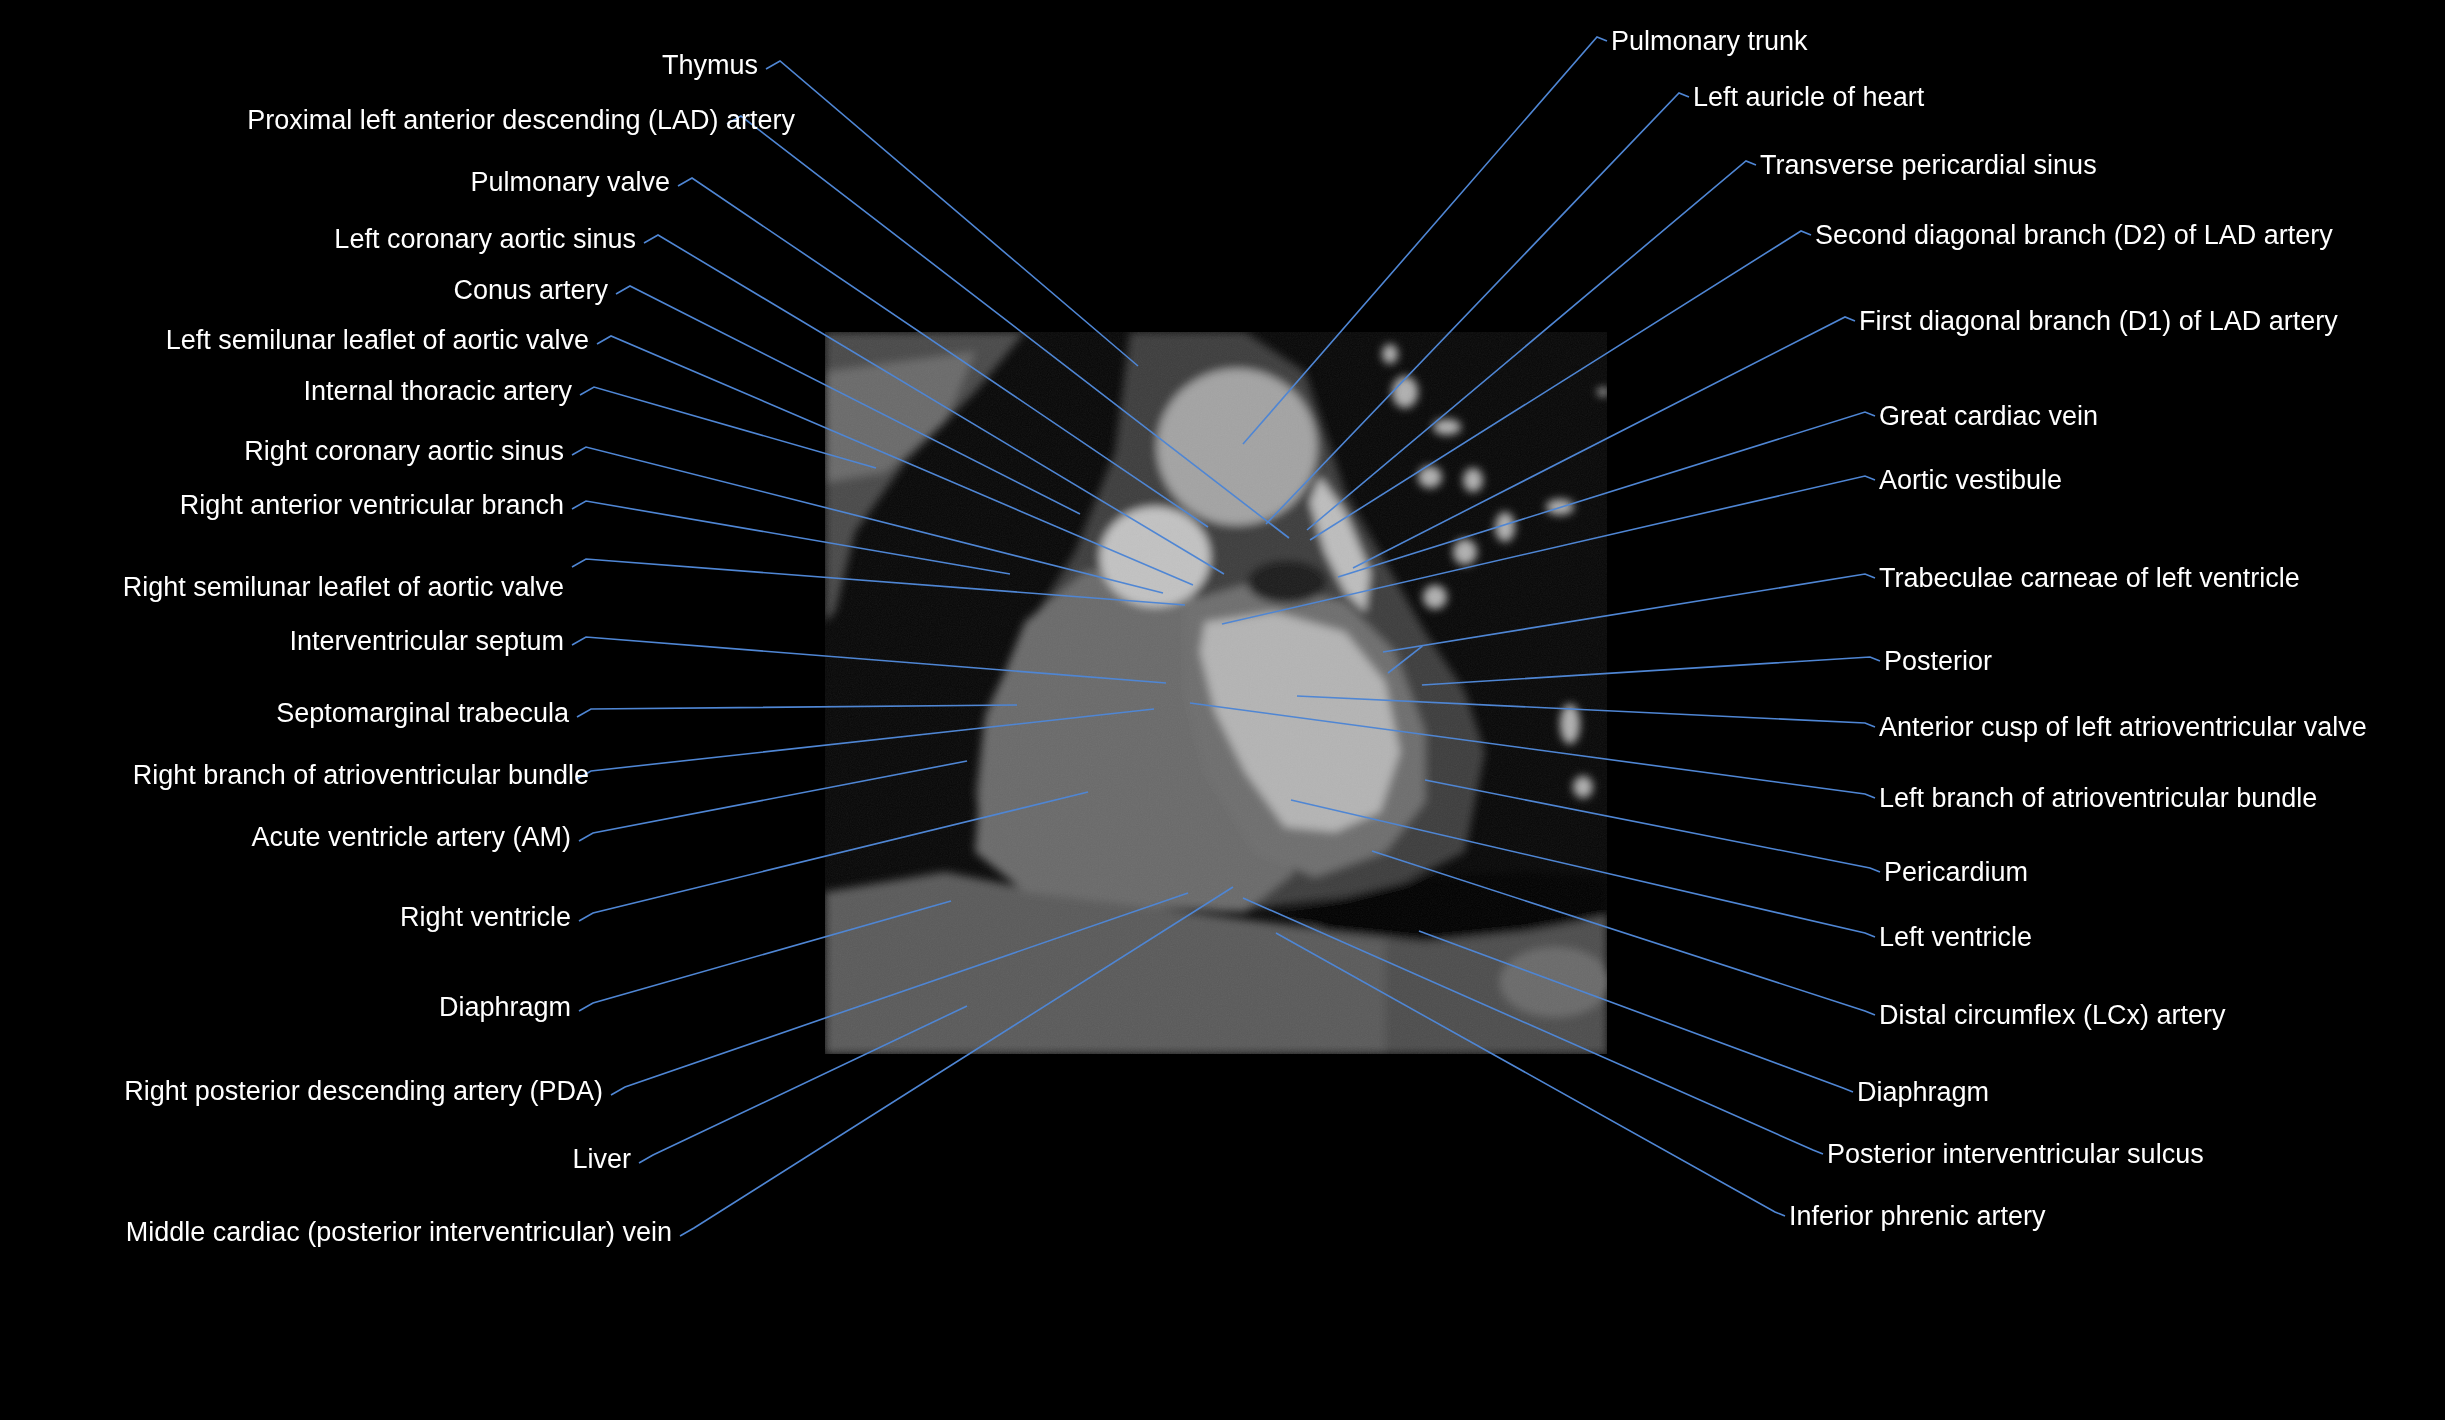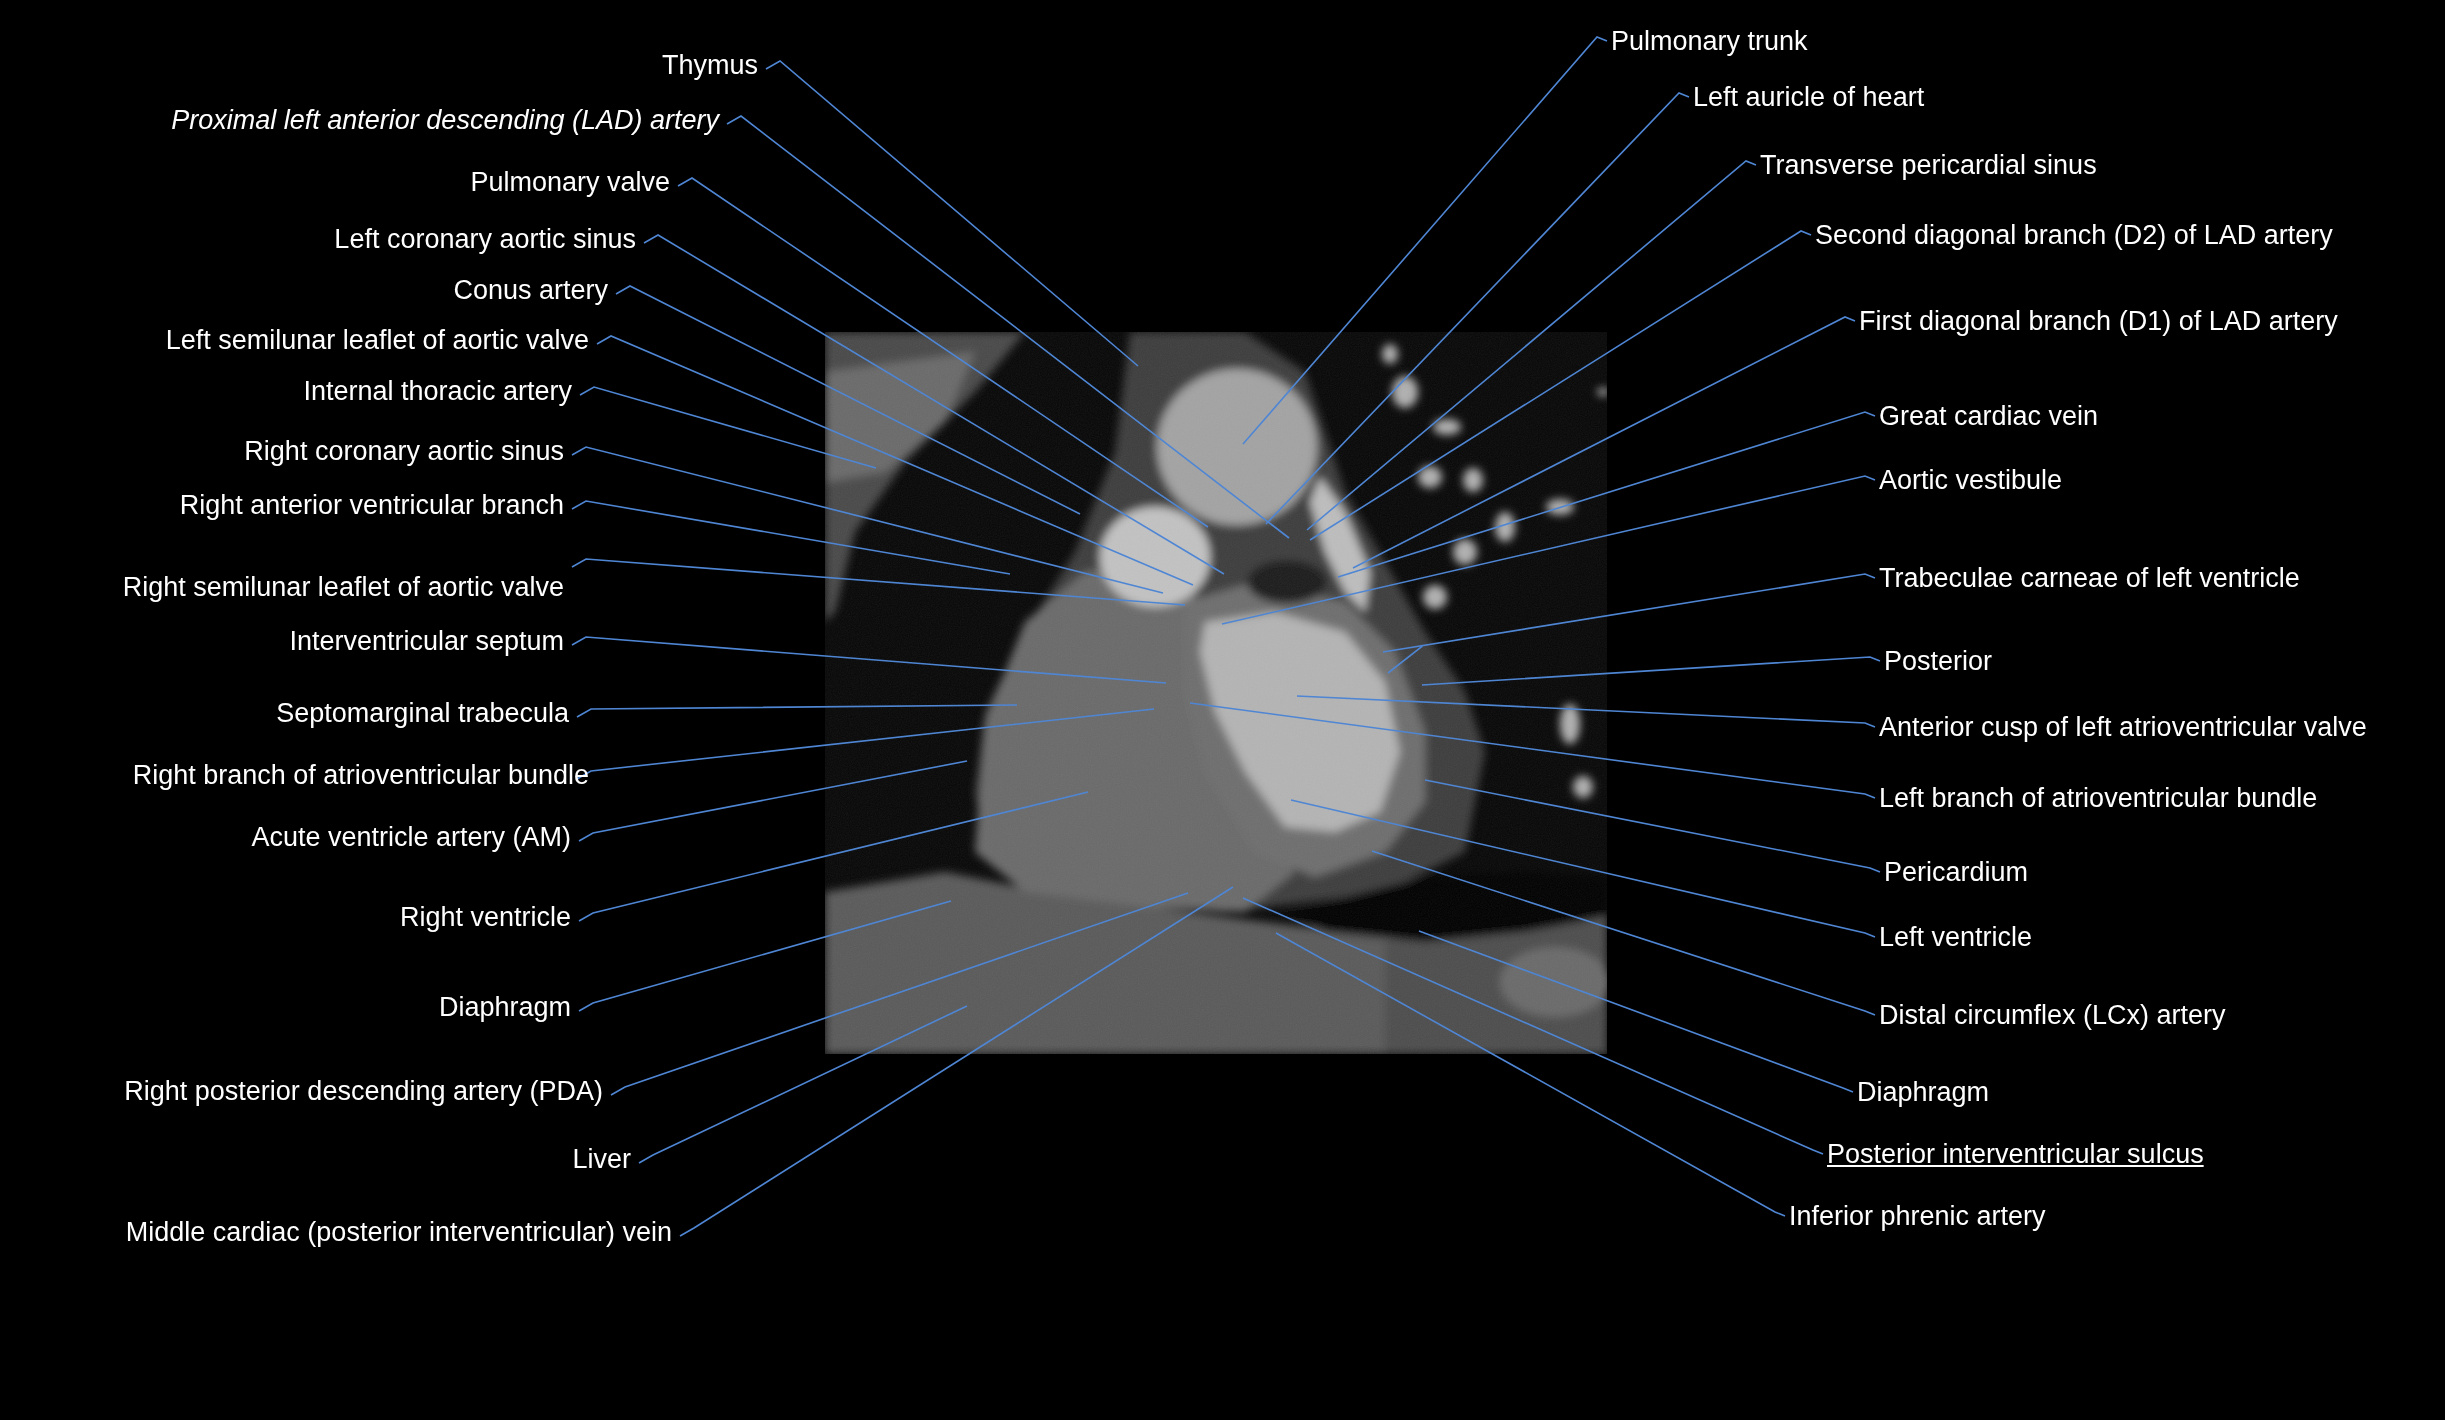--- a/index.html
+++ b/index.html
@@ -119,21 +119,21 @@
     <polyline points="1880,872 1870,868 1425,780" fill="none" stroke="#4f86d4" stroke-width="1.6"></polyline>
     <polyline points="1875,937 1865,933 1291,800" fill="none" stroke="#4f86d4" stroke-width="1.6"></polyline>
     <polyline points="1875,1015 1865,1011 1372,851" fill="none" stroke="#4f86d4" stroke-width="1.6"></polyline>
     <polyline points="1853,1092 1843,1088 1419,931" fill="none" stroke="#4f86d4" stroke-width="1.6"></polyline>
     <polyline points="1823,1154 1813,1150 1243,898" fill="none" stroke="#4f86d4" stroke-width="1.6"></polyline>
     <polyline points="1785,1216 1775,1212 1276,933" fill="none" stroke="#4f86d4" stroke-width="1.6"></polyline>
   </svg>
 
 <div id="labels-left">
     <div class="label left" style="right: 1687px; top: 65px;">Thymus</div>
-    <div class="label left" style="right: 1726px; top: 120px; font-style: italic;">Proximal left anterior descending (LAD) artery</div>
+    <div class="label left" style="right: 1650px; top: 120px;">Proximal left anterior descending (LAD) artery</div>
     <div class="label left" style="right: 1775px; top: 182px;">Pulmonary valve</div>
     <div class="label left" style="right: 1809px; top: 239px;">Left coronary aortic sinus</div>
     <div class="label left" style="right: 1837px; top: 290px;">Conus artery</div>
     <div class="label left" style="right: 1856px; top: 340px;">Left semilunar leaflet of aortic valve</div>
     <div class="label left" style="right: 1873px; top: 391px;">Internal thoracic artery</div>
     <div class="label left" style="right: 1881px; top: 451px;">Right coronary aortic sinus</div>
     <div class="label left" style="right: 1881px; top: 505px;">Right anterior ventricular branch</div>
     <div class="label left" style="right: 1881px; top: 587px;">Right semilunar leaflet of aortic valve</div>
     <div class="label left" style="right: 1881px; top: 641px;">Interventricular septum</div>
     <div class="label left" style="right: 1876px; top: 713px;">Septomarginal trabecula</div>
@@ -154,15 +154,15 @@
     <div class="label right" style="left: 1879px; top: 416px;">Great cardiac vein</div>
     <div class="label right" style="left: 1879px; top: 480px;">Aortic vestibule</div>
     <div class="label right" style="left: 1879px; top: 578px;">Trabeculae carneae of left ventricle</div>
     <div class="label right" style="left: 1884px; top: 661px;">Posterior</div>
     <div class="label right" style="left: 1879px; top: 727px;">Anterior cusp of left atrioventricular valve</div>
     <div class="label right" style="left: 1879px; top: 798px;">Left branch of atrioventricular bundle</div>
     <div class="label right" style="left: 1884px; top: 872px;">Pericardium</div>
     <div class="label right" style="left: 1879px; top: 937px;">Left ventricle</div>
     <div class="label right" style="left: 1879px; top: 1015px;">Distal circumflex (LCx) artery</div>
     <div class="label right" style="left: 1857px; top: 1092px;">Diaphragm</div>
-    <div class="label right" style="left: 1827px; top: 1154px; text-decoration: underline;">Posterior interventricular sulcus</div>
+    <div class="label right" style="left: 1827px; top: 1154px;">Posterior interventricular sulcus</div>
     <div class="label right" style="left: 1789px; top: 1216px;">Inferior phrenic artery</div>
   </div>
 
 </body></html>

